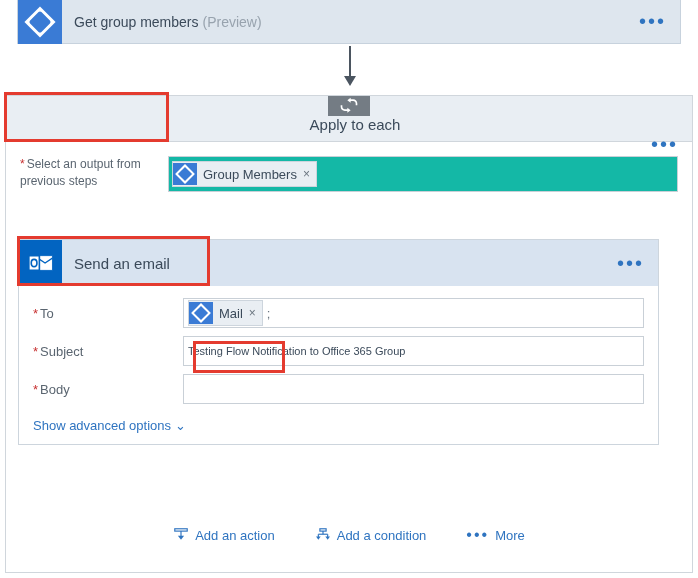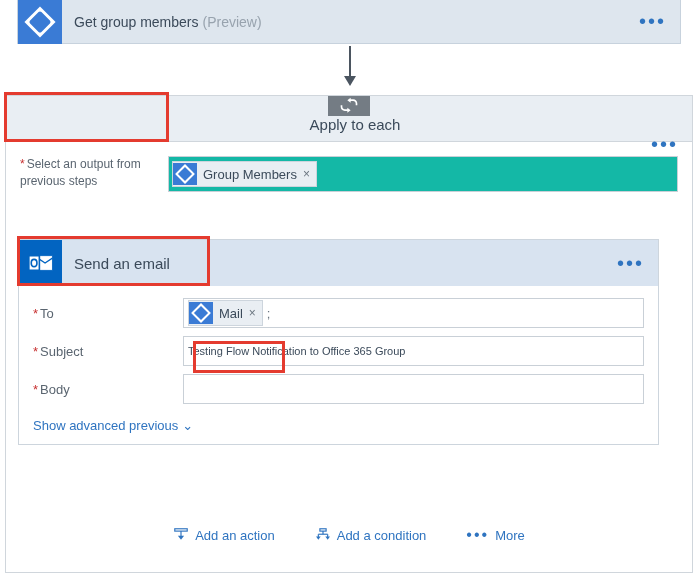--- a/index.html
+++ b/index.html
@@ -234,21 +234,21 @@
         </div>
 
         <div class="field-row">
           <div class="field-label"><span class="asterisk">*</span><span>Body</span></div>
           <div class="field-input">
             <input type="text" value="" style="">
           </div>
         </div>
 
         <div class="adv-options">
-          <span>Show advanced previous</span>
+          <span>Show advanced options</span>
           <span class="chev">⌄</span>
         </div>
       </div>
     </div>
 
     <div class="bottom-actions">
       <span class="action-link">
         <svg class="small-action-icon" viewBox="0 0 20 18">
             <rect x="2" y="1" width="16" height="3" fill="none" stroke="#2f74c0" stroke-width="1.5"></rect>
             <line x1="10" y1="4" x2="10" y2="11" stroke="#2f74c0" stroke-width="1.5"></line>

